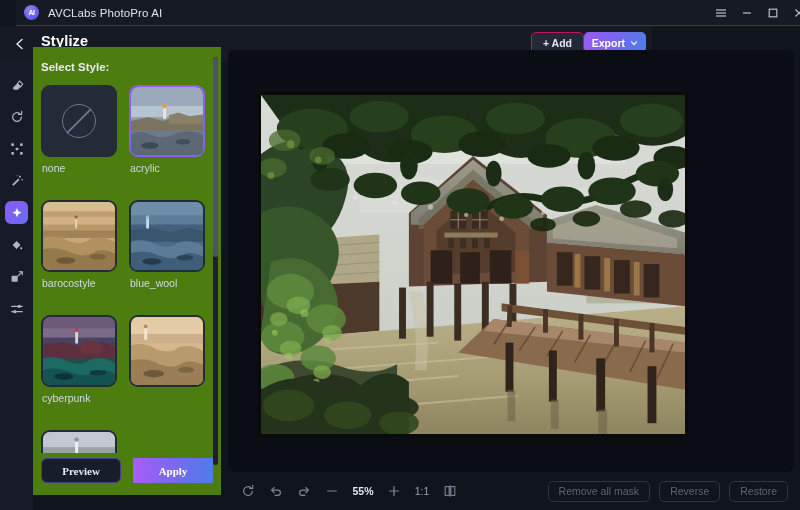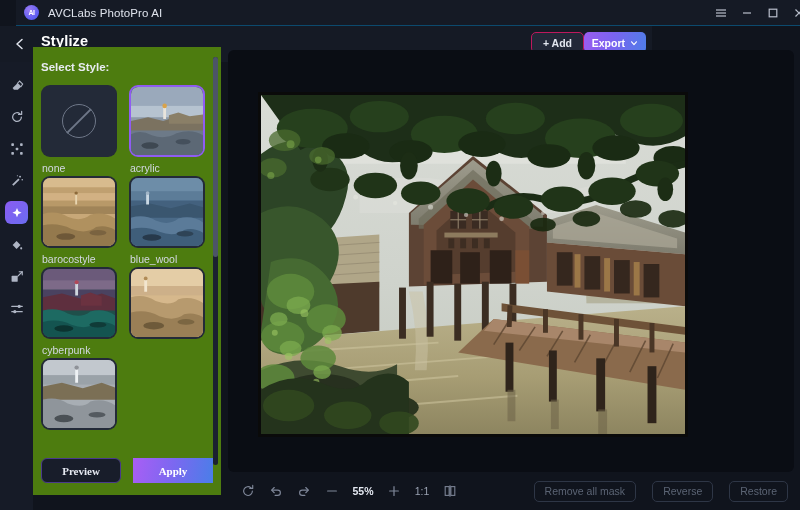--- a/index.html
+++ b/index.html
@@ -88,21 +88,21 @@
   }
   .select-style-label {
     position: absolute; left: 8px; top: 14px; font-size: 11.5px;
     color: #e8ebf2; font-weight: bold;
   }
   .style-scroll {
     position: absolute; left: 0px; top: 34px; width: 188px; height: 372px;
     overflow: hidden;
   }
   .style-grid {
-    display: flex; flex-wrap: wrap; gap: 2px 12px; padding: 4px 8px 0 8px;
+    display: flex; flex-wrap: wrap; gap: 26px 12px; padding: 4px 8px 0 8px;
   }
   .style-cell { width: 76px; }
   .thumb {
     width: 76px; height: 72px; border-radius: 9px; overflow: hidden;
     background: #232a38; position: relative;
     border: 2px solid transparent; cursor: pointer;
   }
   .thumb.selected { border-color: #8f5cf2; }
   .thumb svg { display: block; width: 100%; height: 100%; }
   .none-glyph {
@@ -169,21 +169,21 @@
     width: 28px; height: 22px; display: flex; align-items: center; justify-content: center;
     color: #7f8799; cursor: pointer;
   }
   .zoom-val {
     min-width: 34px; text-align: center; font-size: 10.5px; font-weight: bold; color: #e3e7f0;
     cursor: pointer;
   }
   .ratio-val {
     min-width: 28px; text-align: center; font-size: 10.5px; color: #9aa2b2; cursor: pointer;
   }
-  .bb-right { margin-left: auto; display: flex; gap: 16px; padding-right: 6px; }
+  .bb-right { margin-left: auto; display: flex; gap: 9px; padding-right: 6px; }
   .bb-outline {
     height: 21px; padding: 0 10px; border: 1px solid #2e3646; border-radius: 5px;
     color: #5b6playholder; color: #5b6474; font-size: 10.5px;
     display: flex; align-items: center; justify-content: center; cursor: pointer;
     background: transparent;
   }
 </style>
 </head>
 <body>
 

